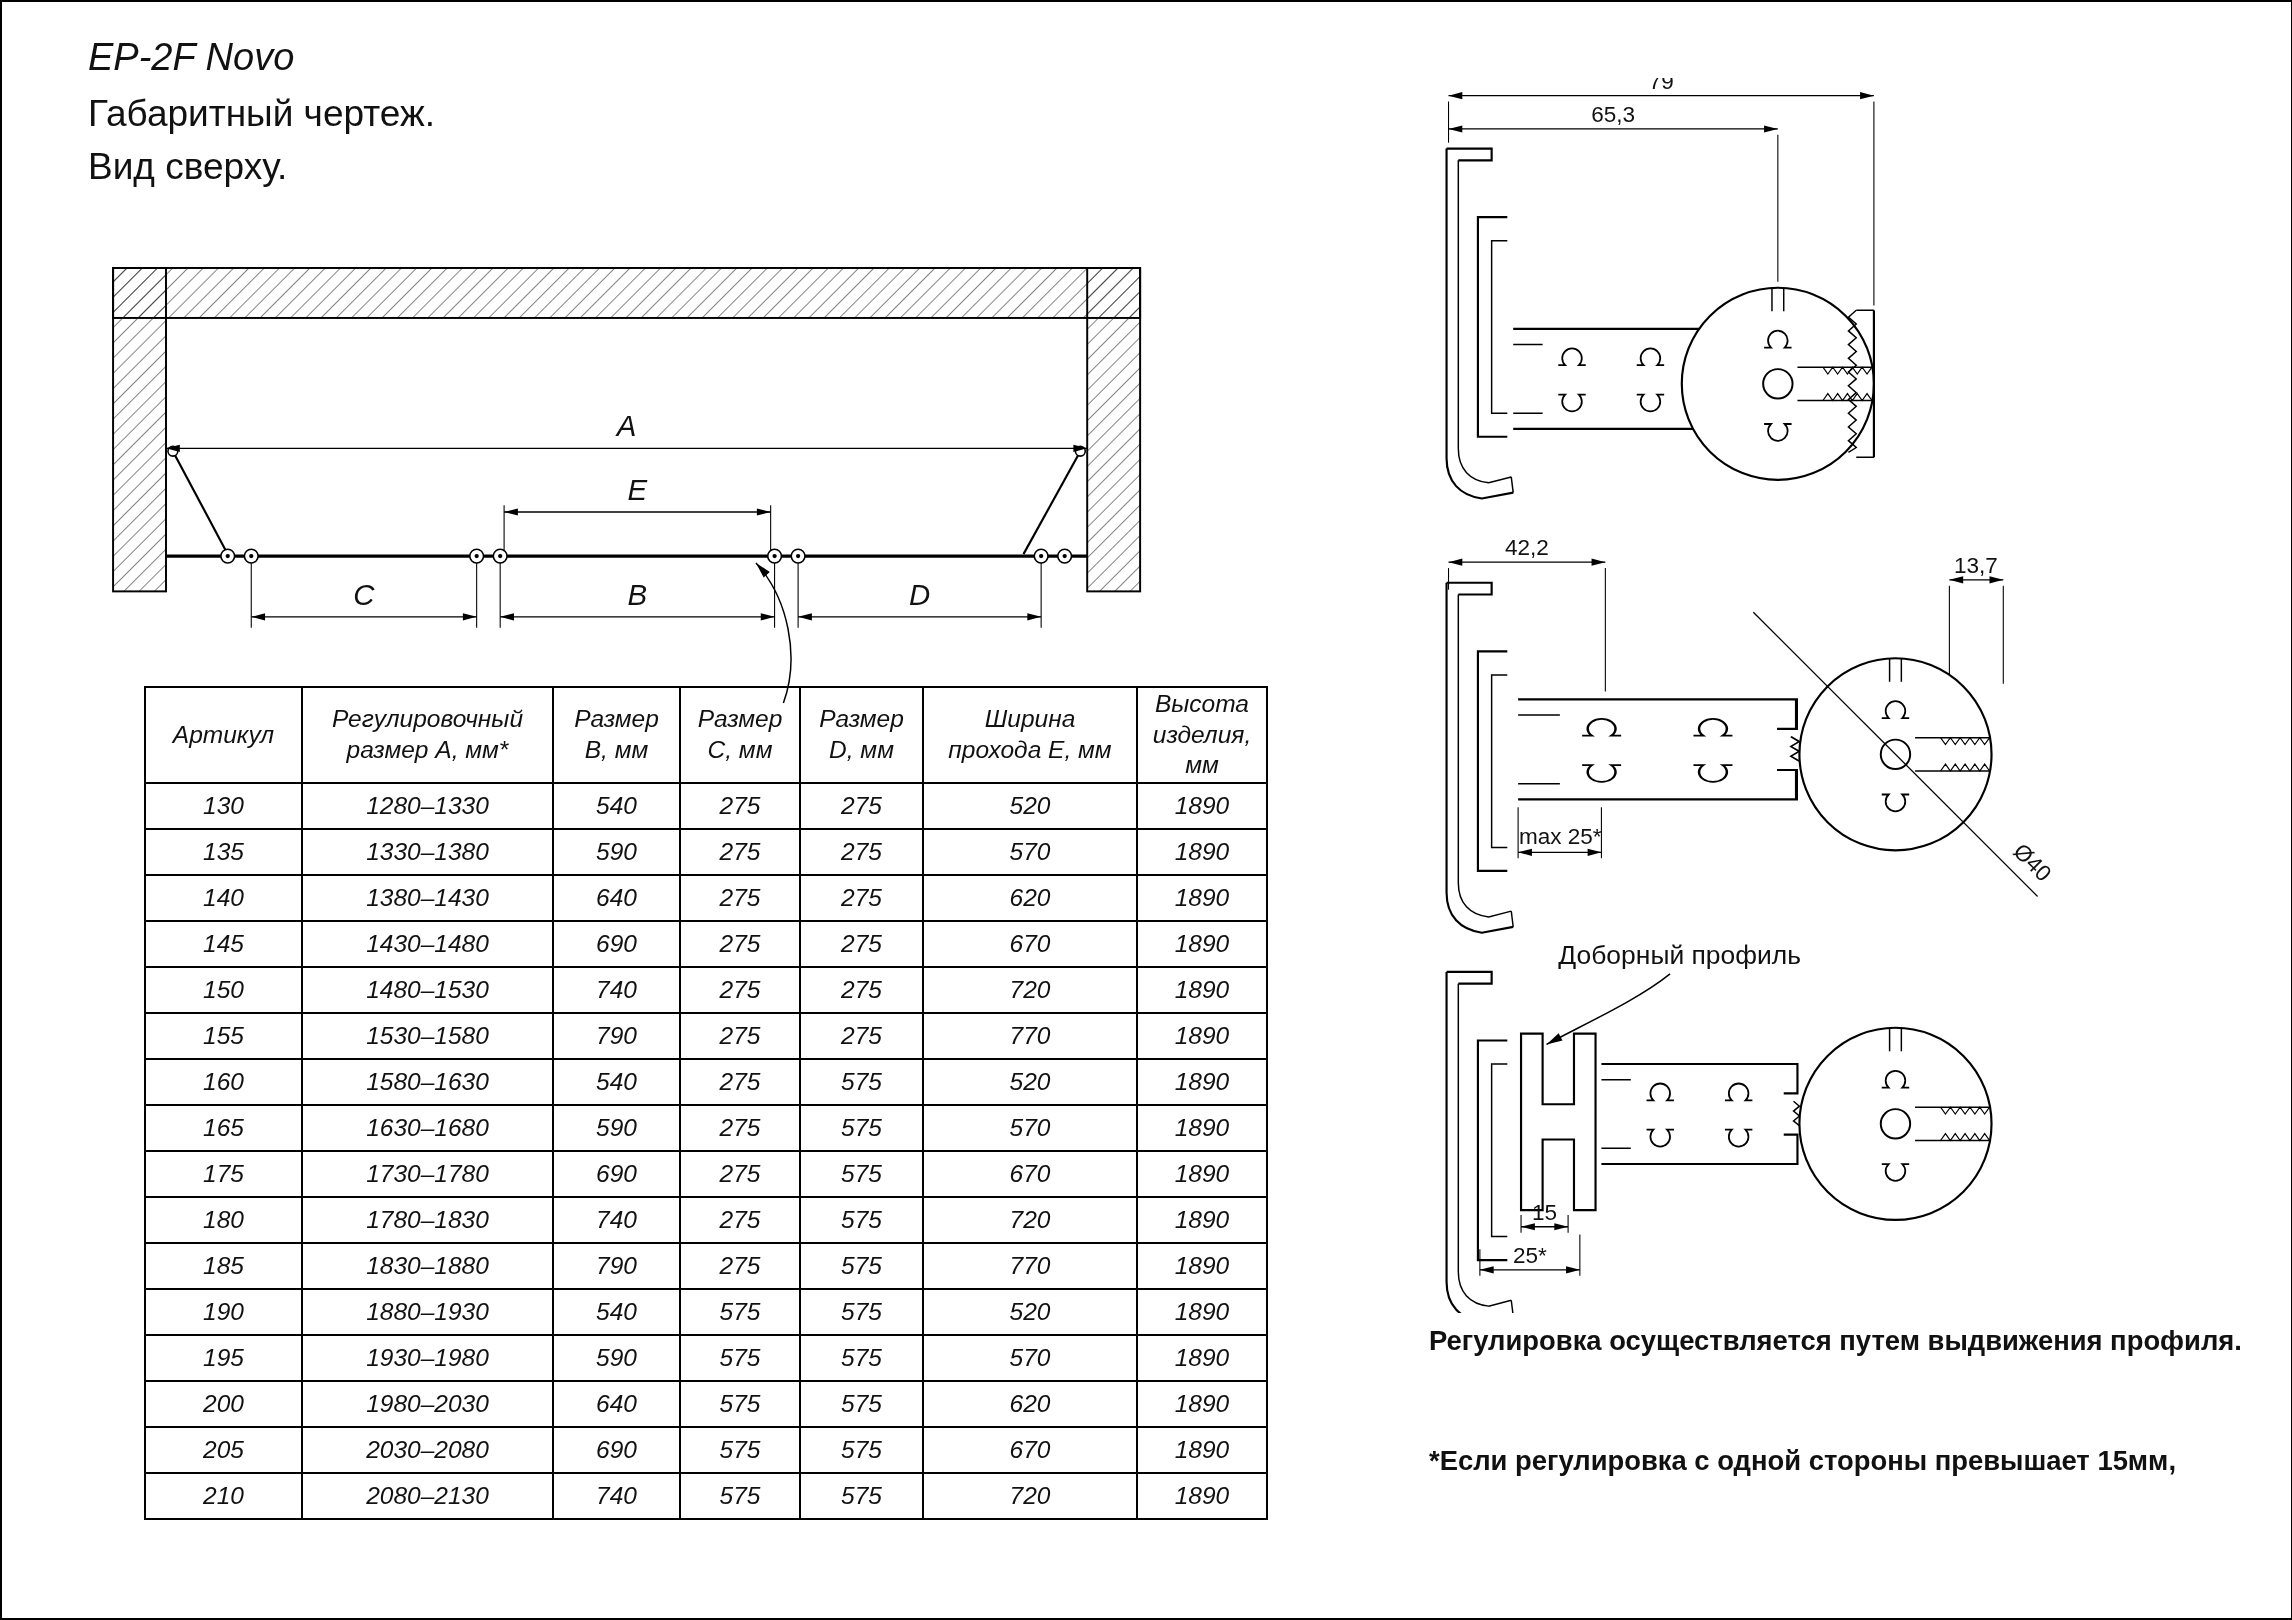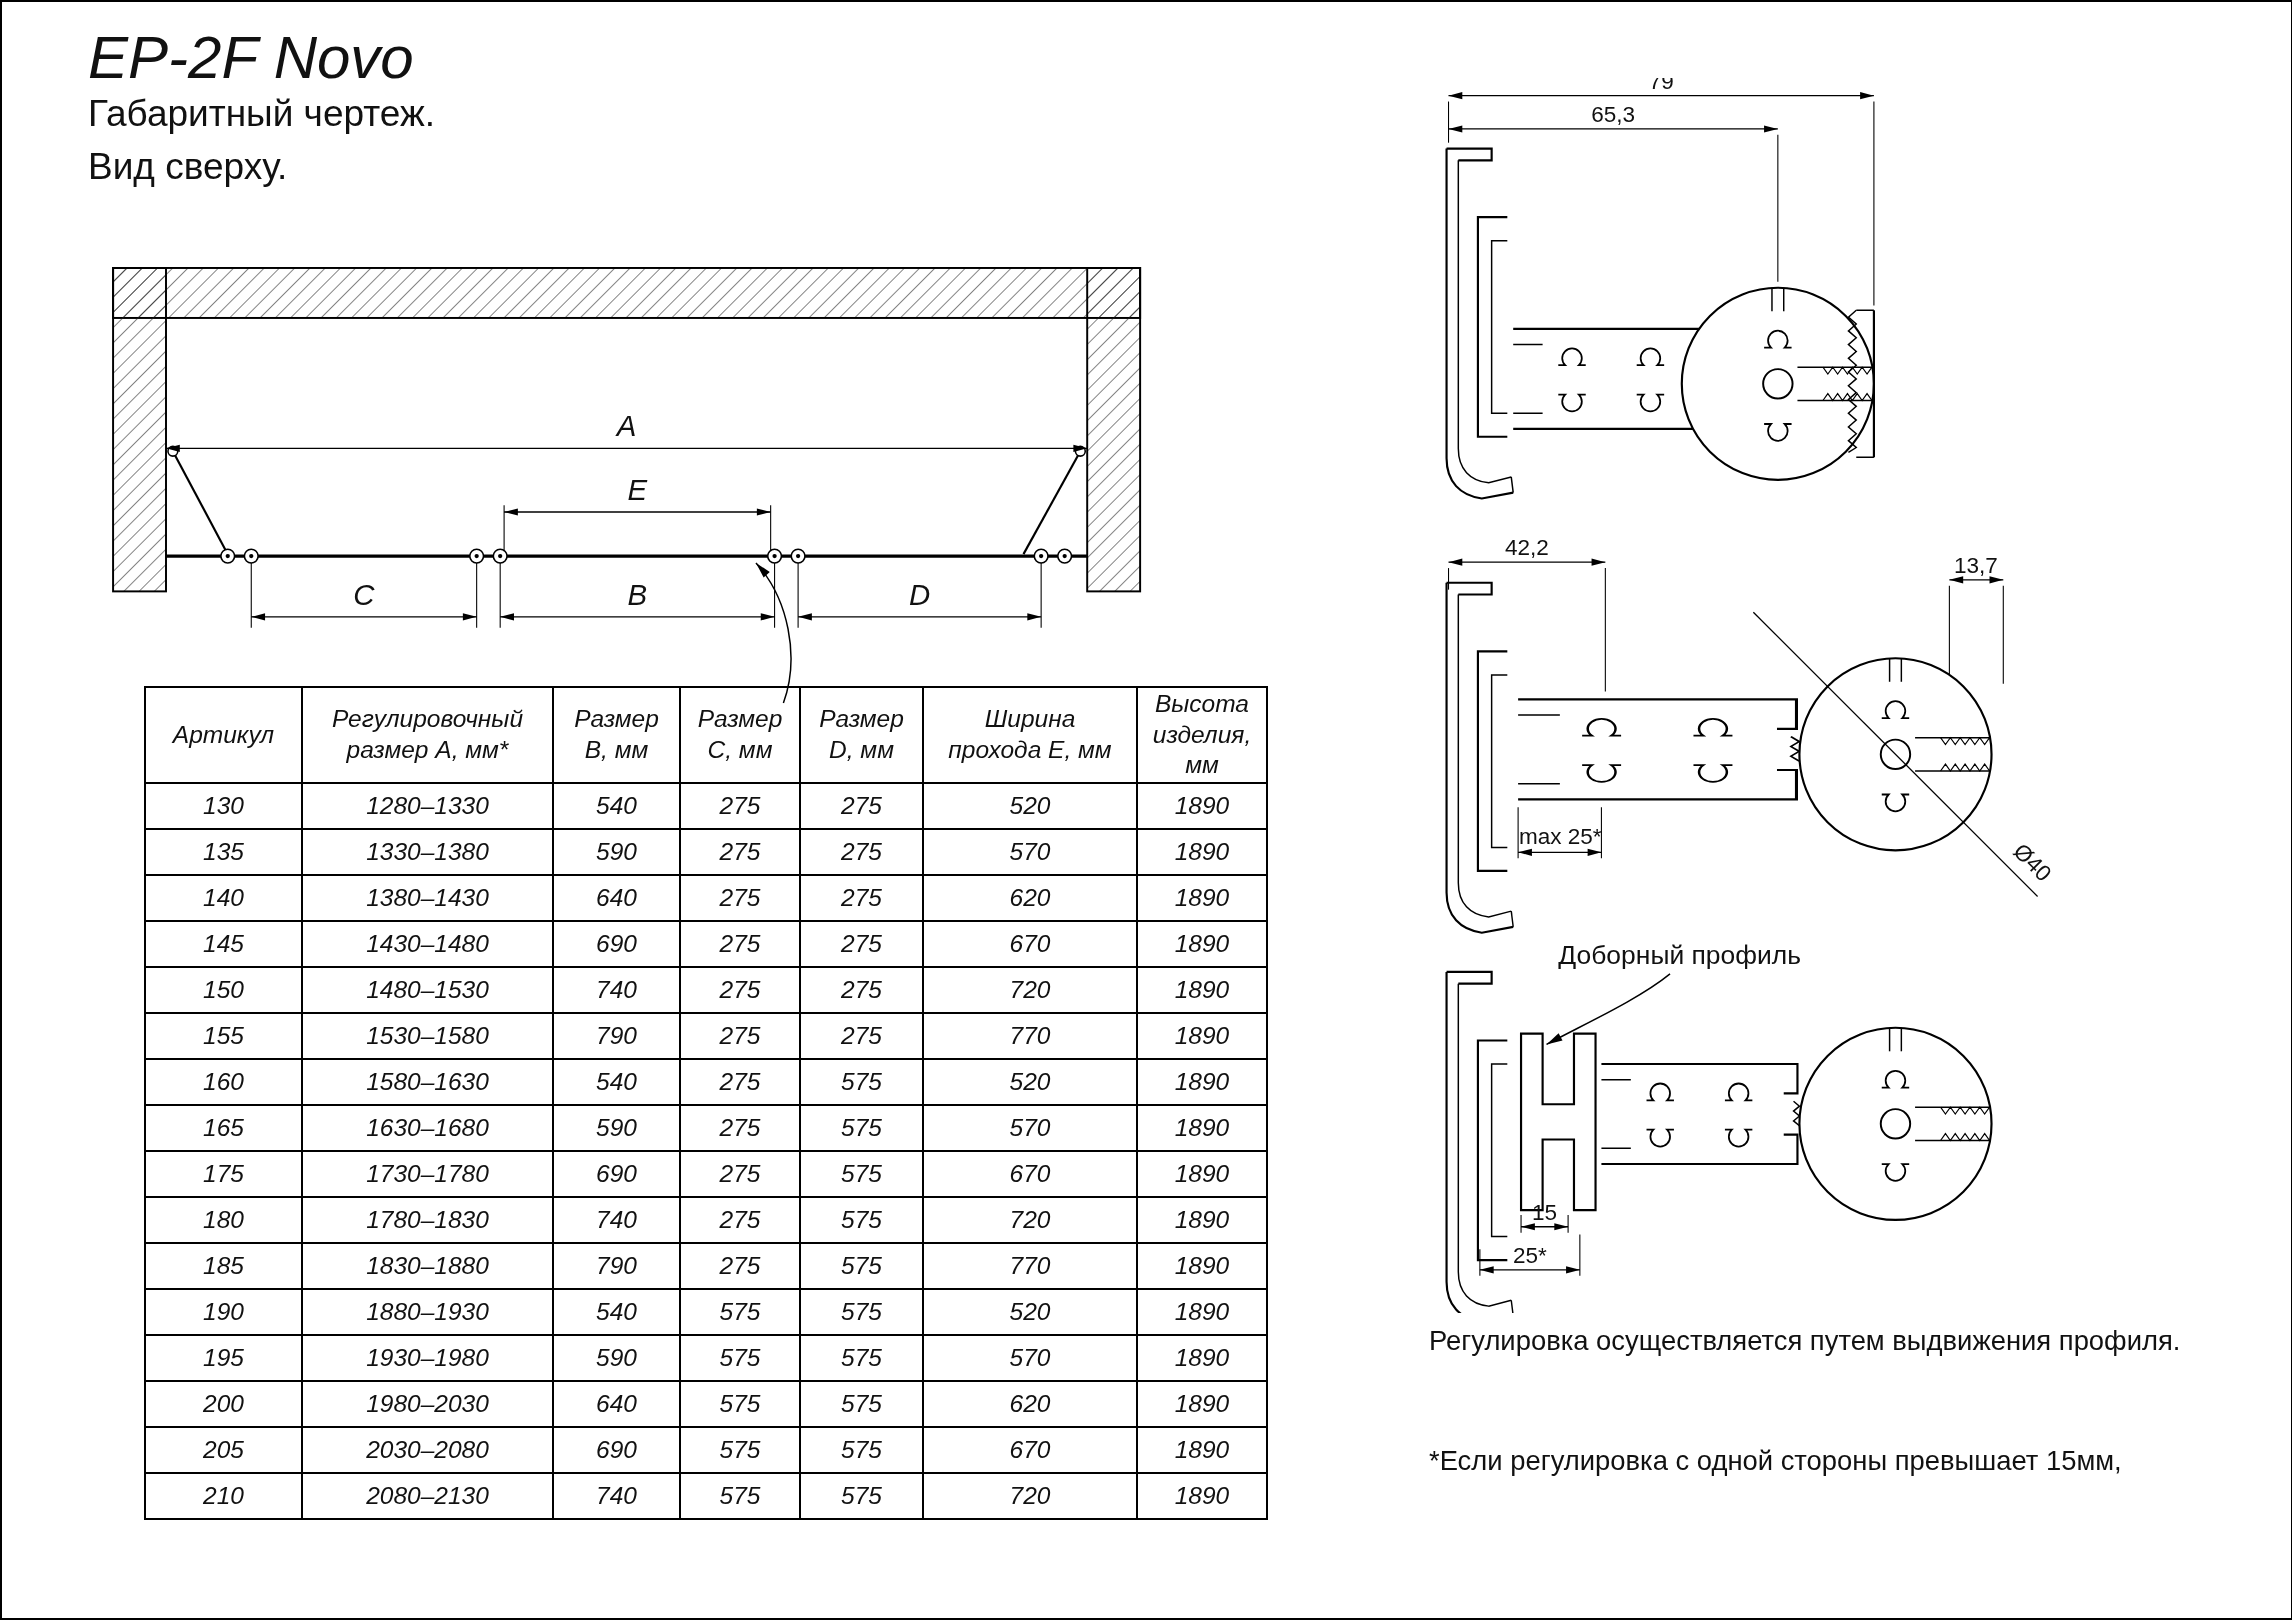--- a/index.html
+++ b/index.html
@@ -8,32 +8,32 @@
     width:2293px;height:1620px;
     box-sizing:border-box;
     border:2px solid #000;
     background:#fff;
     font-family:"Liberation Sans",sans-serif;
     color:#111;
     overflow:hidden;
   }
   .abs{position:absolute;}
   
-  .t1{font-style:italic;font-size:60px;line-height:59px;}
+  .t1{font-style:italic;font-size:38px;line-height:59px;}
   .t2{font-size:37px;line-height:53px;}
   
   .size-table{border-collapse:collapse;table-layout:fixed;width:1122px;}
   .size-table th,.size-table td{
     border:2px solid #000;text-align:center;vertical-align:middle;padding:0;
     font-style:italic;font-weight:normal;color:#111;
   }
   .size-table th{height:94px;font-size:24.5px;line-height:1.25;white-space:pre-line;}
   .size-table td{height:44px;font-size:24.5px;}
   
-  .note{font-size:27.4px;line-height:40px;}
+  .note{font-size:27.4px;line-height:40px;font-weight:bold;}
   
   svg .s2{stroke:#000;stroke-width:2.2;fill:none;}
   svg .s15{stroke:#000;stroke-width:1.5;fill:none;}
   svg .dl{stroke:#000;stroke-width:1.3;fill:none;}
   svg .el{stroke:#000;stroke-width:1.1;fill:none;}
   svg text{font-family:"Liberation Sans",sans-serif;fill:#111;}
   svg .dimtxt{font-size:23px;text-anchor:middle;}
   svg .dimtxt-it{font-size:30px;font-style:italic;text-anchor:middle;}
   svg .callout{font-size:27px;}
 </style>

